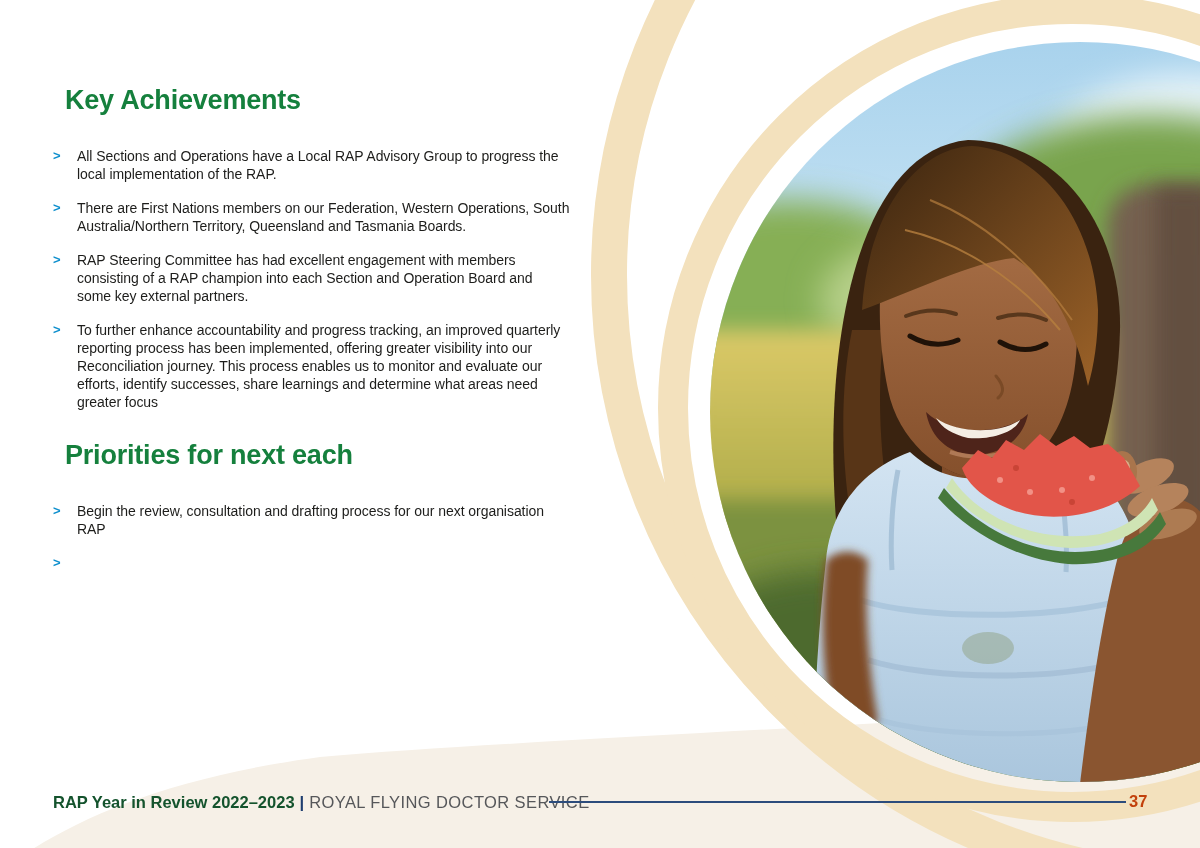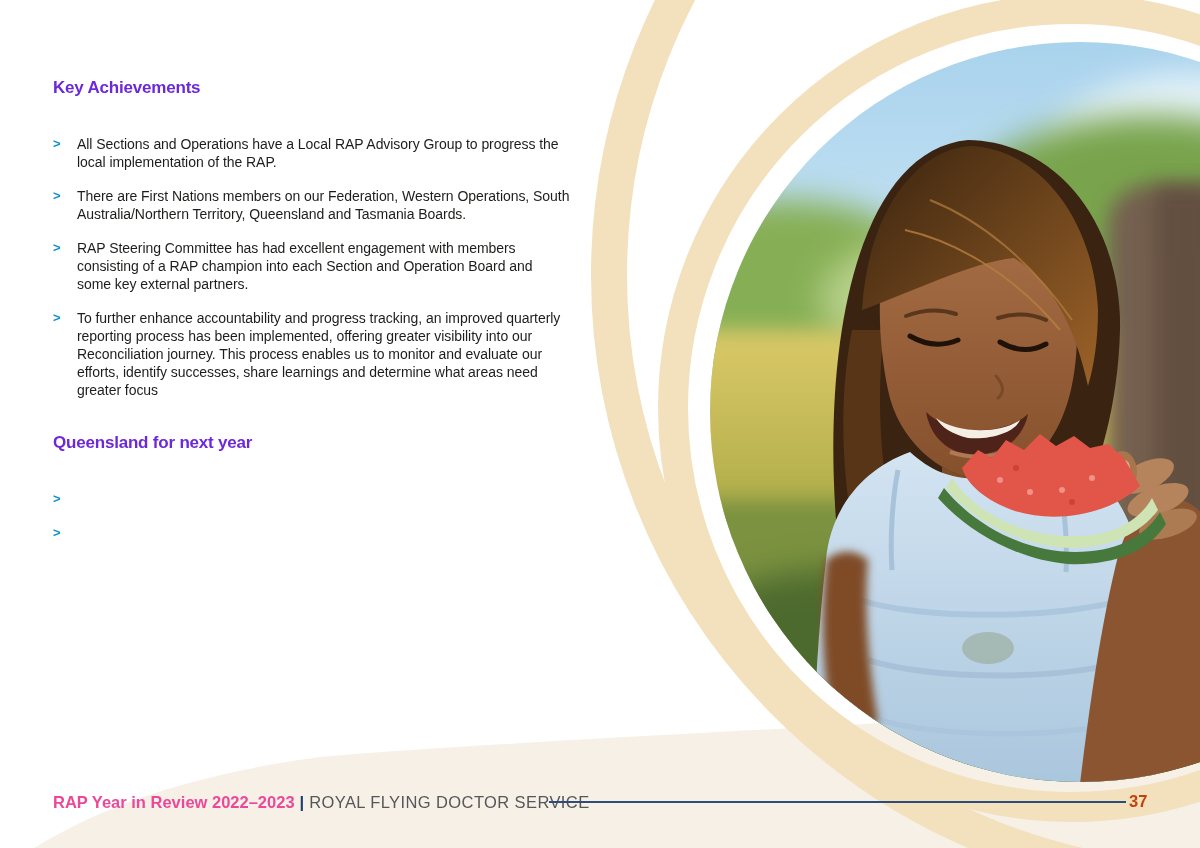--- a/index.html
+++ b/index.html
@@ -3,29 +3,29 @@
 <meta charset="utf-8">
 <style>
   html,body{margin:0;padding:0;background:#ffffff;}
   .page{position:relative;width:1200px;height:848px;overflow:hidden;background:#ffffff;
         font-family:"Liberation Sans",sans-serif;}
   .art{position:absolute;left:0;top:0;width:1200px;height:848px;}
 
   .section{position:absolute;left:53px;width:565px;}
   .sec-1{top:74px;}
   .sec-2{top:429px;}
-  .sec-heading{margin:0;font-size:17px;line-height:28px;font-weight:bold;
-               color:#6d28d9;letter-spacing:-0.2px;}
+  .sec-heading{margin:12px;font-size:27px;line-height:28px;font-weight:bold;
+               color:#15803d;letter-spacing:-0.2px;}
   .bullets{list-style:none;margin:33px 0 0 0;padding:0;}
   .bullets li{display:flex;margin:0 0 16px 0;font-size:14px;line-height:18px;color:#1d1d1b;}
   .chev{flex:0 0 24px;color:#0e8fcd;font-weight:bold;font-size:13px;line-height:18px;}
   .btxt{white-space:pre-line;letter-spacing:-0.05px;}
 
   .f-text{position:absolute;left:53px;top:792px;font-size:16.5px;line-height:20px;white-space:nowrap;}
-  .f-bold{color:#ec4899;font-weight:bold;}
+  .f-bold{color:#14532d;font-weight:bold;}
   .f-sep{color:#1e3d6f;font-weight:bold;padding:0 5px;}
   .f-org{color:#56575a;letter-spacing:0.4px;}
   .f-line{position:absolute;left:549px;top:801px;width:577px;height:2px;background:#2c4c7c;}
   .f-page{position:absolute;left:1129px;top:792px;font-size:16.5px;font-weight:bold;color:#c2410c;}
 </style>
 </head>
 <body>
 
 <div class="page">
 
@@ -169,24 +169,26 @@
         <span class="btxt">To further enhance accountability and progress tracking, an improved quarterly
 reporting process has been implemented, offering greater visibility into our
 Reconciliation journey. This process enables us to monitor and evaluate our
 efforts, identify successes, share learnings and determine what areas need
 greater focus</span>
       </li>
     </ul>
   </section>
 
   <section class="section sec-2">
-    <h1 class="sec-heading">Queensland for next year</h1>
+    <h1 class="sec-heading">Priorities for next each</h1>
     <ul class="bullets">
       <li>
         <span class="chev">&gt;</span>
+        <span class="btxt">Begin the review, consultation and drafting process for our next organisation
+RAP</span>
       </li>
       <li>
         <span class="chev">&gt;</span>
       </li>
     </ul>
   </section>
 
   <div class="f-text">
     <span class="f-bold">RAP Year in Review 2022–2023</span><span class="f-sep">|</span><span class="f-org">ROYAL FLYING DOCTOR SERVICE</span>
   </div>

